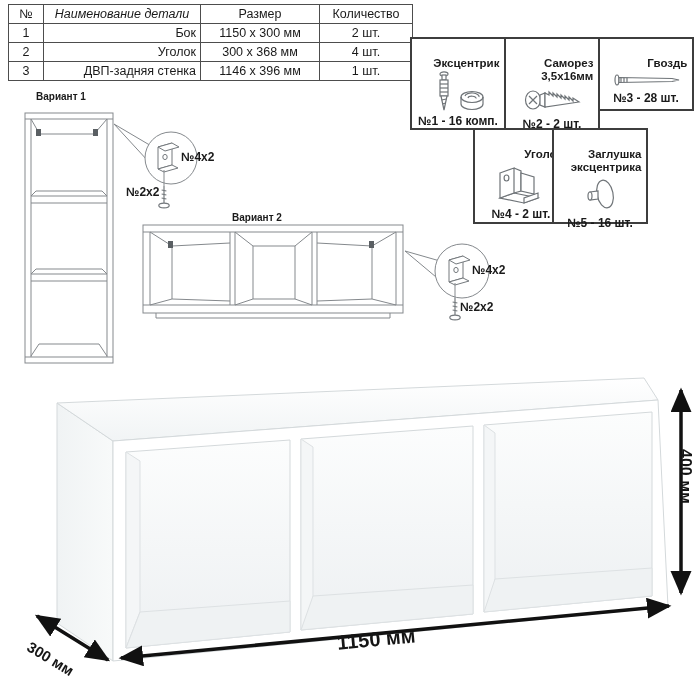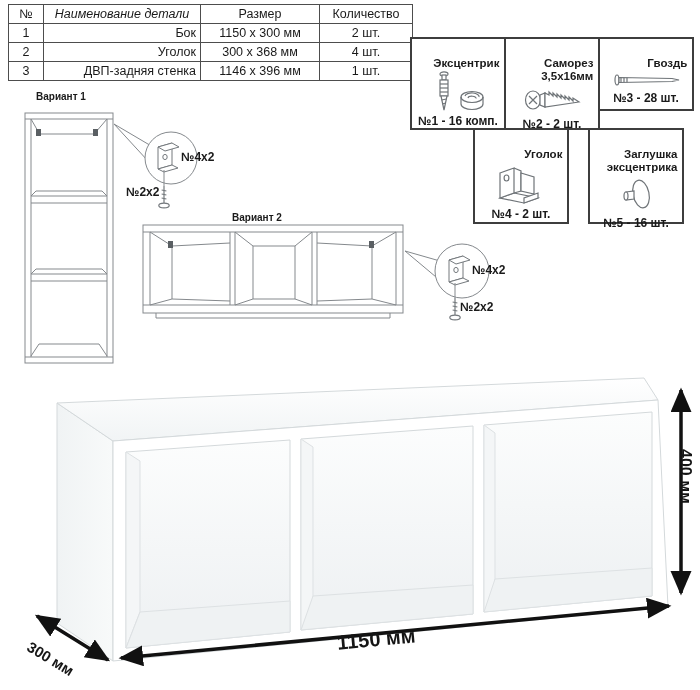--- a/index.html
+++ b/index.html
@@ -280,21 +280,21 @@
       <path d="M34,42 L48,37 L48,32 L34,37 Z"></path>
       <path d="M10,12 L24,7 L24,32 L10,37 Z"></path>
       <ellipse cx="16.5" cy="17" rx="2.4" ry="3"></ellipse>
       <path d="M24,7 L31,10 L31,30 L24,32" fill="none"></path>
       <path d="M31,12 L44,16 L44,33 L31,30 Z"></path>
     </svg>
   </div>
   <div class="hw-label">№4 - 2 шт.</div>
 </div>
 
-<div class="hw-cell" style="left:552px;top:128px;width:96px;height:96px;margin-left:36px;">
+<div class="hw-cell" style="left:552px;top:128px;width:96px;height:96px;">
   <div class="hw-title">Заглушка эксцентрика</div>
   <div class="hw-icon">
     <svg width="50" height="42" viewBox="0 0 50 42" stroke="#6f7478" stroke-width="1.2" fill="#ffffff">
       <ellipse cx="30" cy="20" rx="8" ry="14" transform="rotate(-12 30 20)"></ellipse>
       <path d="M15,18 L23,17 L23,25 L15,26 Z"></path>
       <ellipse cx="15" cy="22" rx="2" ry="4"></ellipse>
     </svg>
   </div>
   <div class="hw-label">№5 - 16 шт.</div>
 </div>

